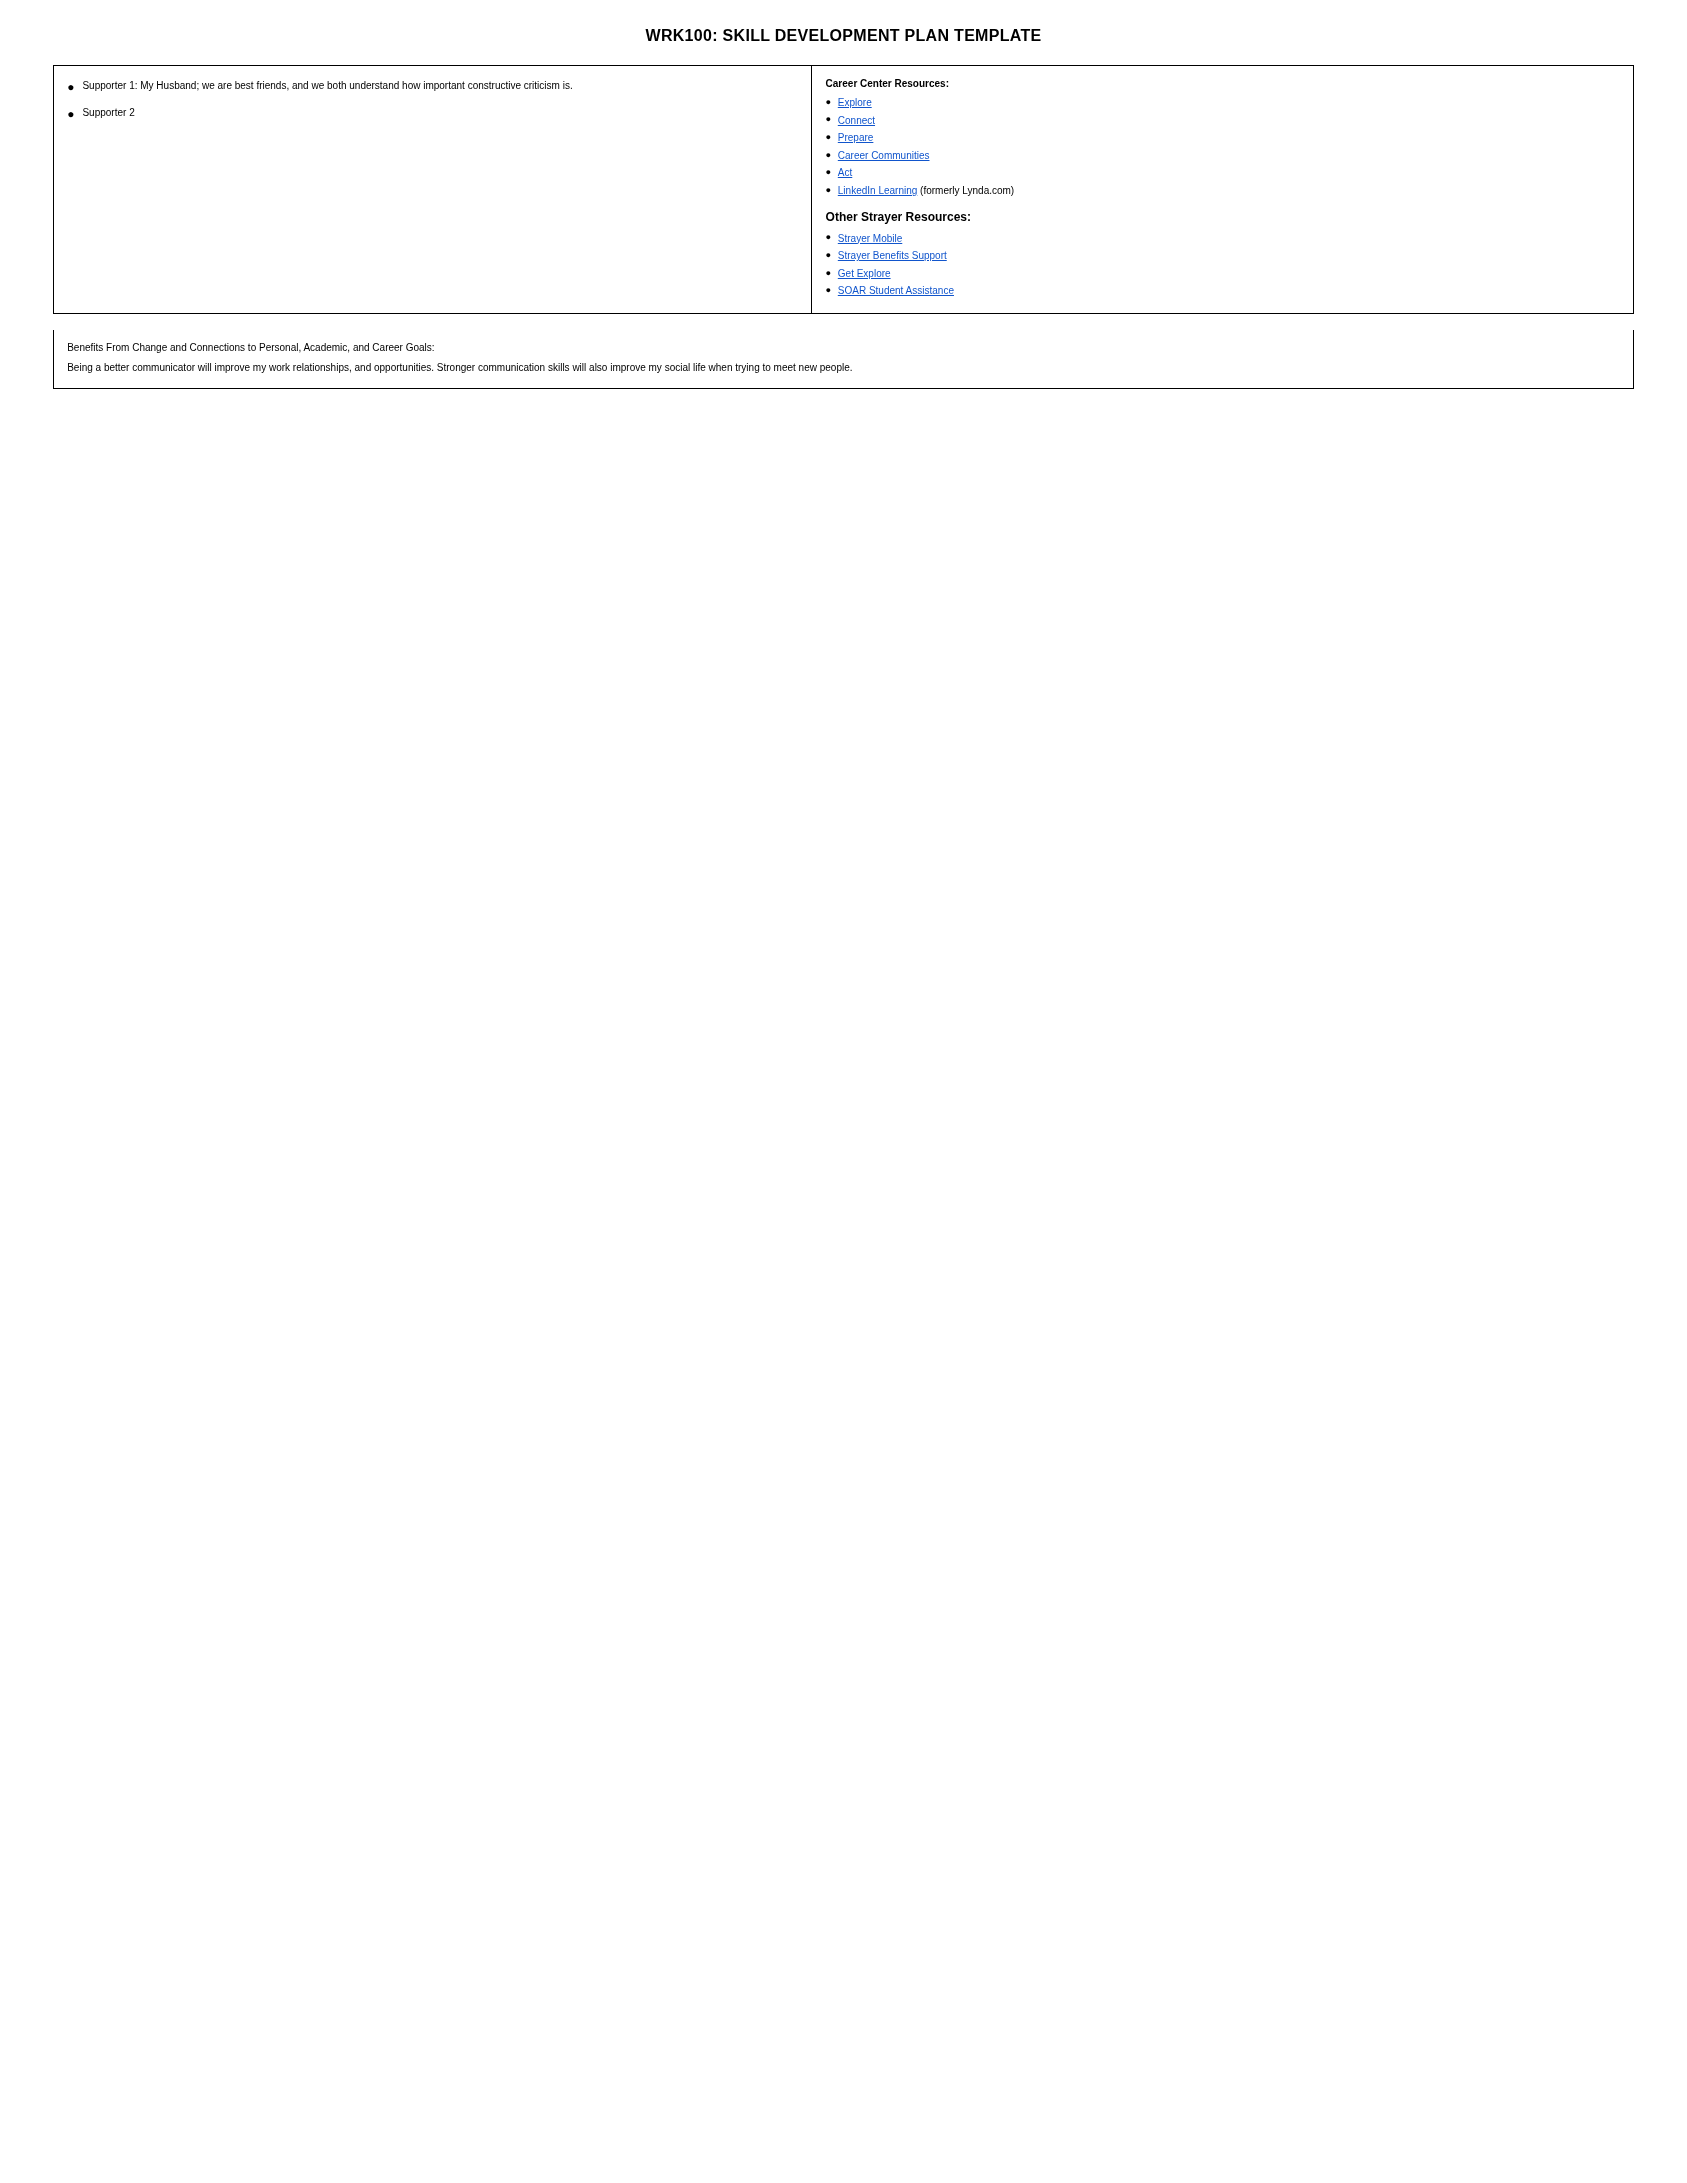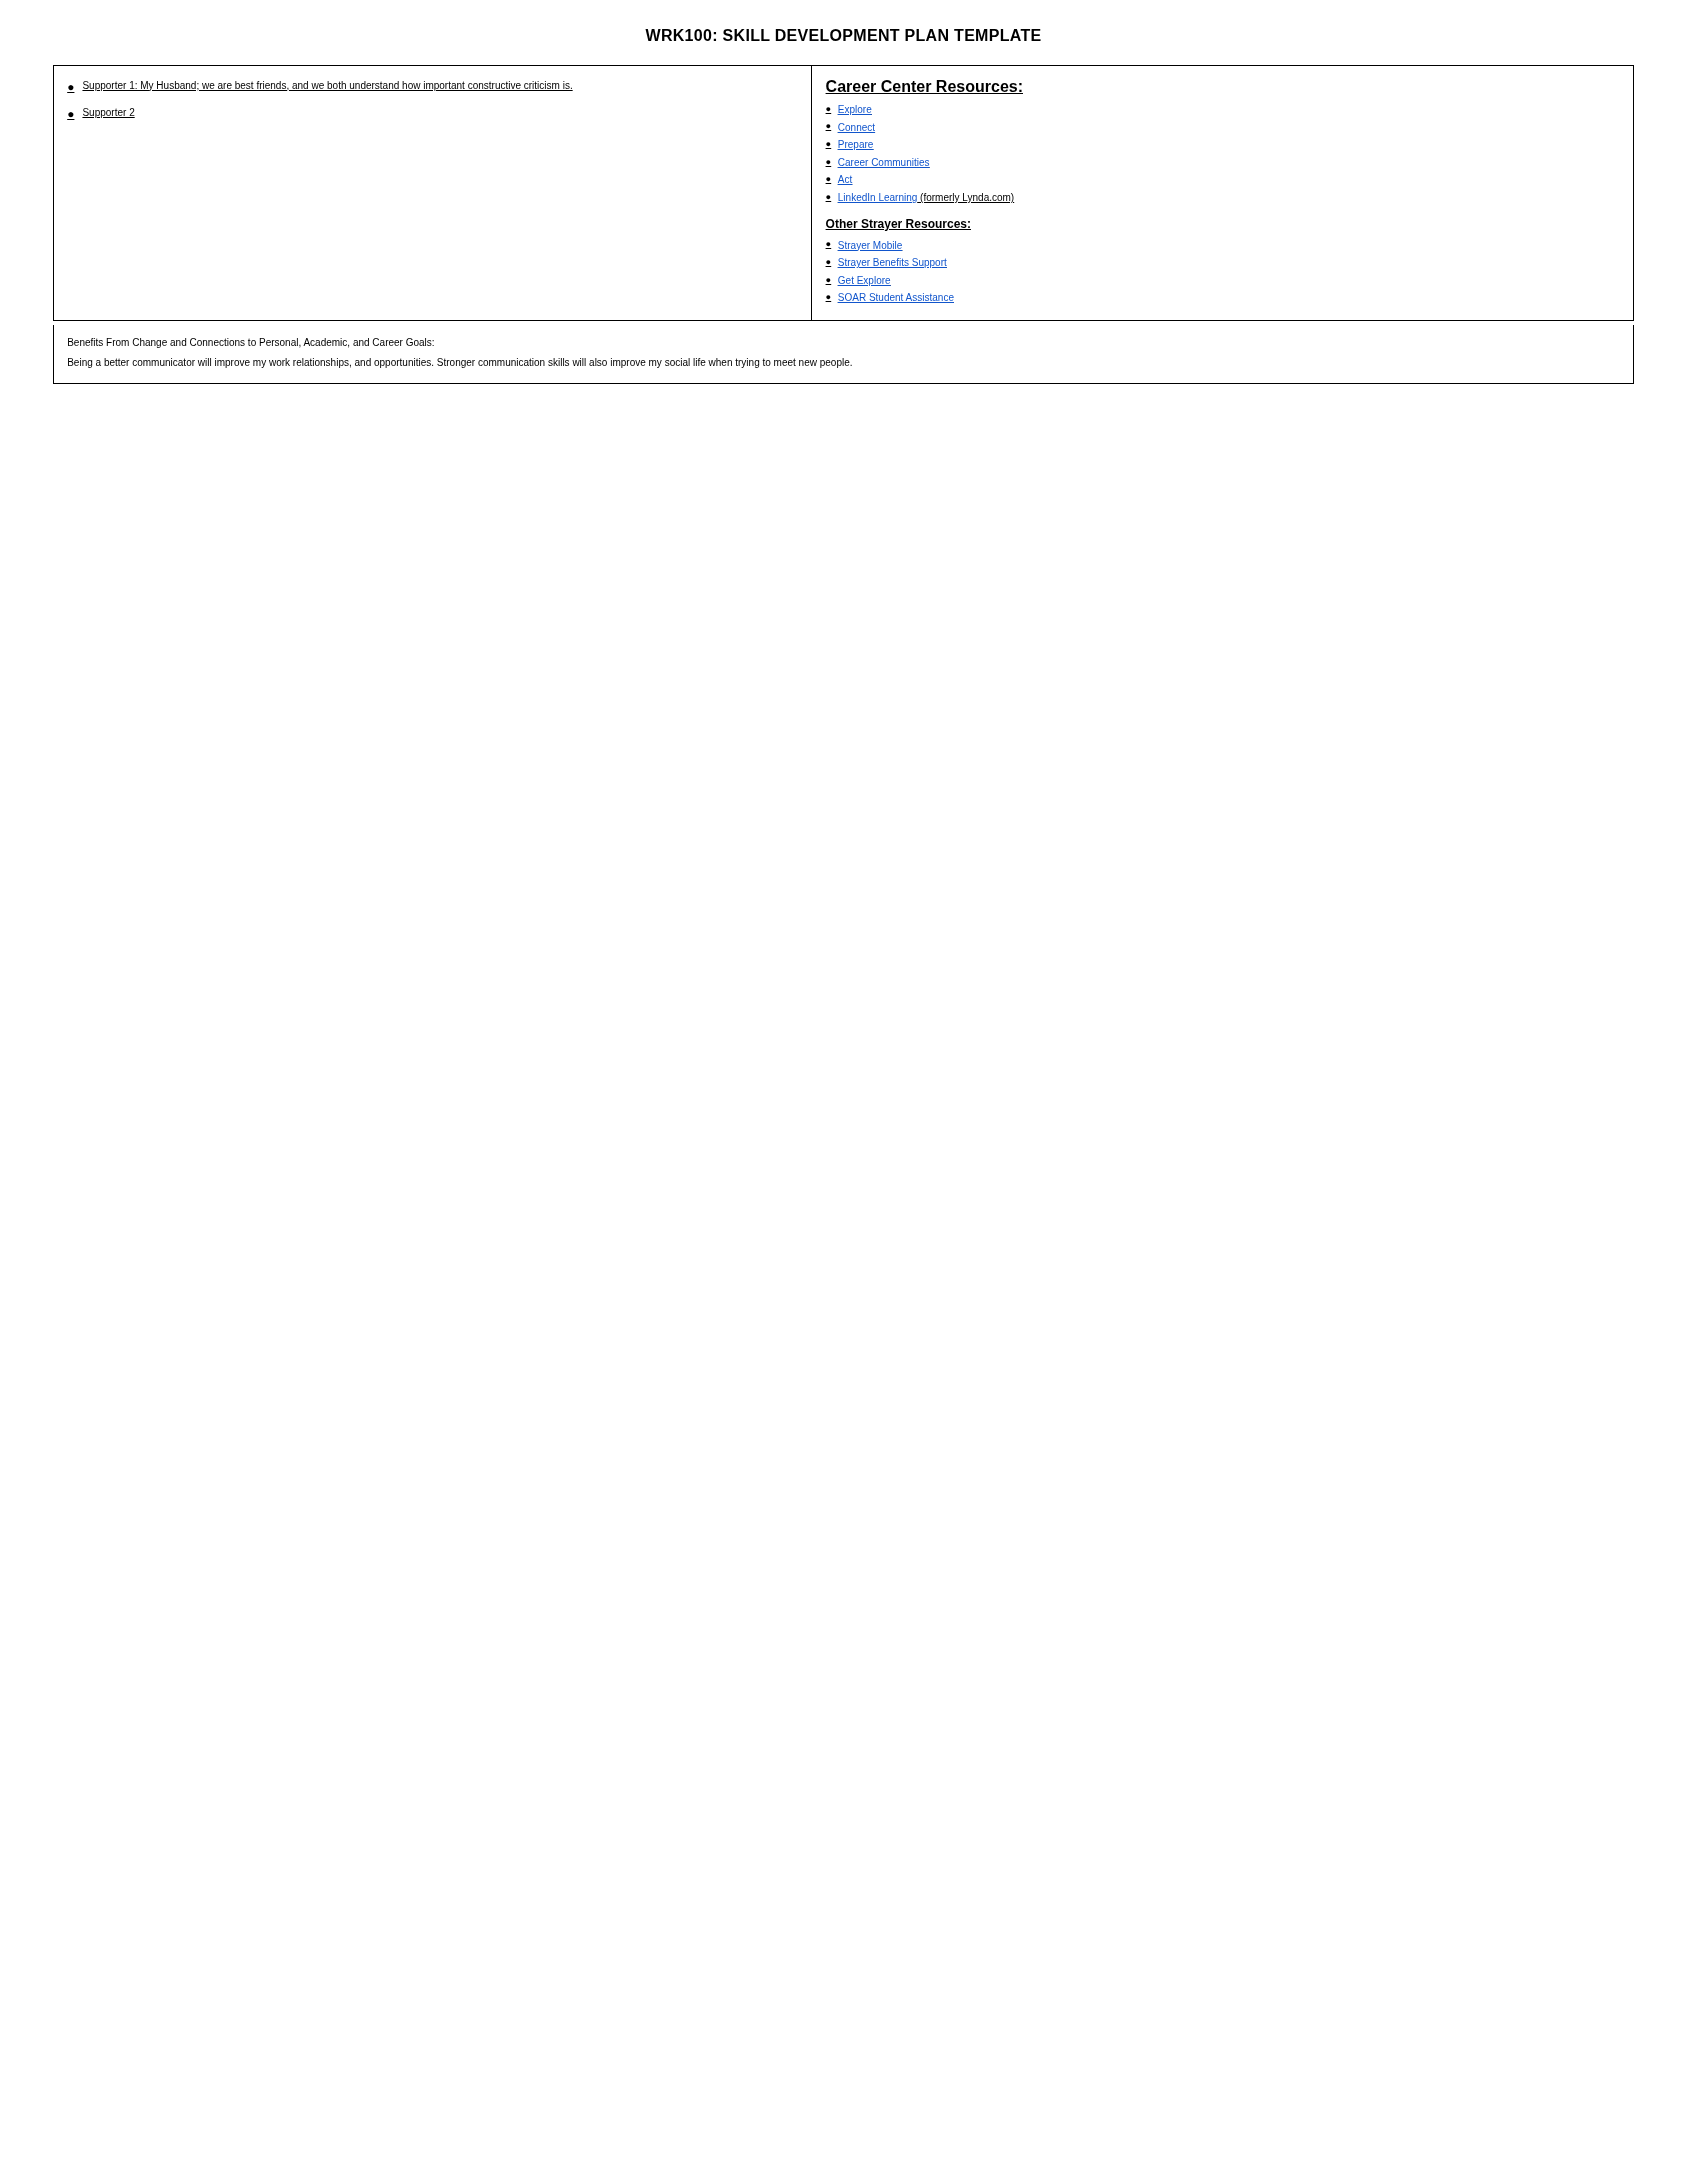--- a/index.html
+++ b/index.html
@@ -20,22 +20,21 @@
       text-align: center;
       font-weight: bold;
       font-size: 16px;
       margin-bottom: 20px;
       letter-spacing: 0.3px;
     }
 
     .main-table {
       width: 100%;
       border-collapse: collapse;
-      margin-bottom: 4px;
-      text-decoration: underline;
+      margin-bottom: 16px;
     }
 
     .main-table td {
       border: 0.7px solid #000;
       vertical-align: top;
       padding: 12px 13.2px;
     }
 
     .left-cell {
       width: 48%;
@@ -82,21 +81,21 @@
       content: "●";
       font-size: 12px;
       margin-right: 8px;
       margin-top: 0px;
       flex-shrink: 0;
     }
 
     .section-heading {
       font-weight: bold;
       margin-bottom: 6.6px;
-      font-size: 16px;
+      font-size: 10px;
     }
 
     .other-heading {
       font-weight: bold;
       margin-top: 12px;
       margin-bottom: 6.6px;
       font-size: 12px;
     }
 
     a {

